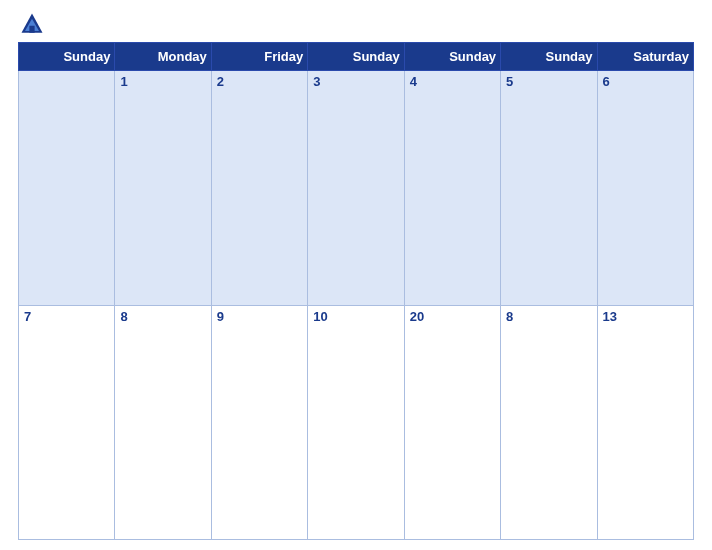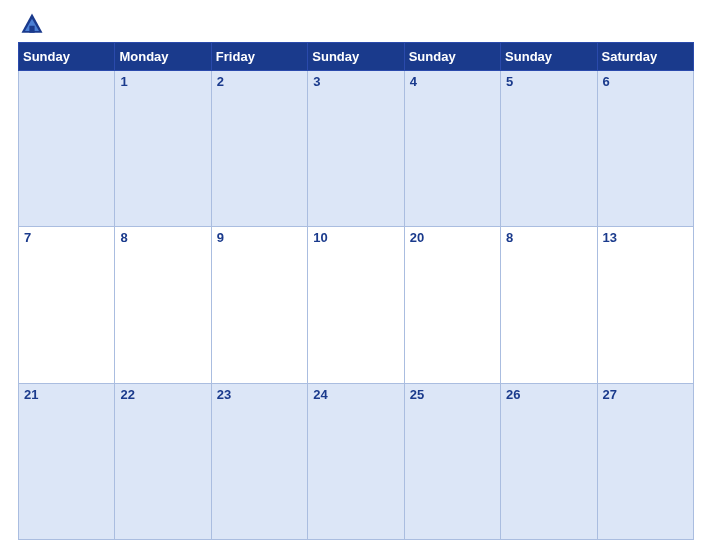--- a/index.html
+++ b/index.html
@@ -72,21 +72,21 @@
       flex: 1;
     }
 
     .calendar thead tr th {
       background-color: #1a3a8c;
       color: #fff;
       font-size: 13px;
       font-weight: bold;
       padding: 6px 4px;
       border: 1px solid #2a4aac;
-      text-align: left;
+      text-align: right;
     }
 
     .calendar tbody tr {
       height: 72px;
     }
 
     .calendar tbody tr:nth-child(odd) td {
       background-color: #dce6f7;
     }
 
@@ -157,23 +157,14 @@
       </tr>
       <tr>
         <td><span class="day-num">7</span></td>
         <td><span class="day-num">8</span></td>
         <td><span class="day-num">9</span></td>
         <td><span class="day-num">10</span></td>
         <td><span class="day-num">20</span></td>
         <td><span class="day-num">8</span></td>
         <td><span class="day-num">13</span></td>
       </tr>
-      <tr>
-        <td><span class="day-num">21</span></td>
-        <td><span class="day-num">22</span></td>
-        <td><span class="day-num">23</span></td>
-        <td><span class="day-num">24</span></td>
-        <td><span class="day-num">25</span></td>
-        <td><span class="day-num">26</span></td>
-        <td><span class="day-num">27</span></td>
-      </tr>
     </tbody>
 </table>
 
 </body></html>

